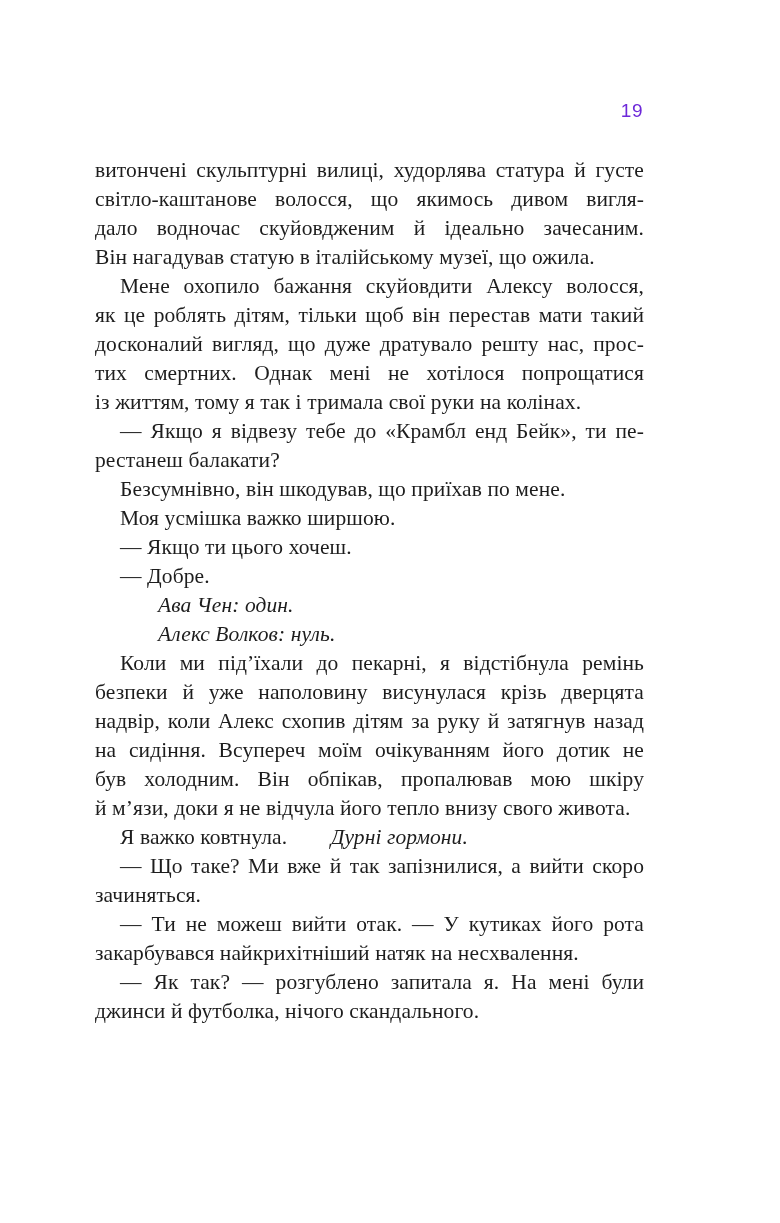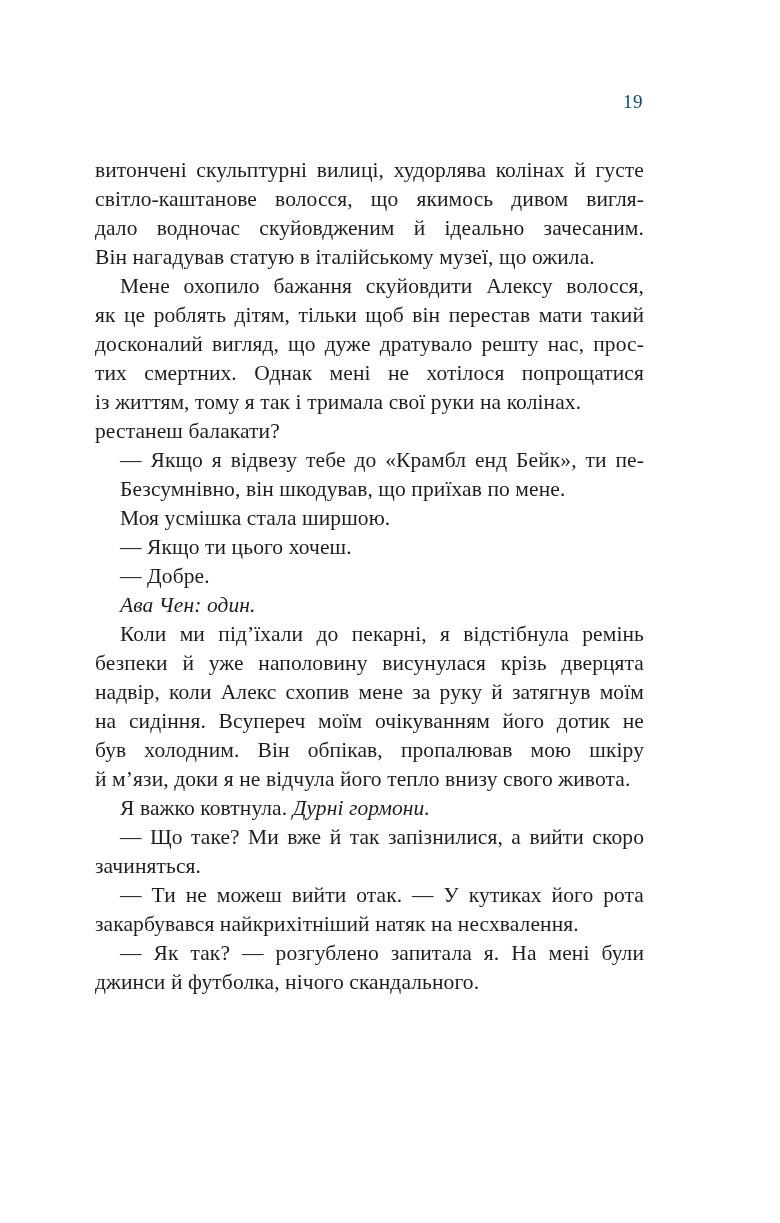--- a/index.html
+++ b/index.html
@@ -10,27 +10,27 @@
   .page {
     position: relative;
     width: 780px;
     height: 1223px;
     background: #ffffff;
     overflow: hidden;
     font-family: "Liberation Serif", "DejaVu Serif", serif;
   }
   .page-number {
     position: absolute;
-    top: 92px;
+    top: 101px;
     right: 137px;
-    font-family: Liberation Serif, serif;
+    font-family: Liberation Sans, sans-serif;
     font-size: 19px;
     line-height: 20px;
     font-weight: 500;
-    color: #0c4a6e;
+    color: #6d28d9;
     letter-spacing: 0.5px;
   }
   .text-block {
     position: absolute;
     left: 95px;
     top: 156px;
     width: 549px;
     font-size: 21.5px;
     line-height: 29px;
     color: #1d1d1d;
@@ -42,47 +42,49 @@
     white-space: normal;
   }
   .line.just {
     text-align-last: justify;
   }
   .line.ind {
     text-indent: 25px;
   }
   .line em {
     font-style: italic;
+    margin-left: 38px;
   }
 </style>
 </head>
 <body>
 
 <div class="page">
   <div class="page-number">19</div>
   <div class="text-block">
-      <div class="line just"><span>витончені скульптурні вилиці, худорлява колінах й густе</span></div>
+      <div class="line just"><span>витончені скульптурні вилиці, худорлява статура й густе</span></div>
       <div class="line just"><span>світло-каштанове волосся, що якимось дивом вигля-</span></div>
       <div class="line just"><span>дало водночас скуйовдженим й ідеально зачесаним.</span></div>
       <div class="line"><span>Він нагадував статую в італійському музеї, що ожила.</span></div>
       <div class="line just ind"><span>Мене охопило бажання скуйовдити Алексу волосся,</span></div>
       <div class="line just"><span>як це роблять дітям, тільки щоб він перестав мати такий</span></div>
       <div class="line just"><span>досконалий вигляд, що дуже дратувало решту нас, прос-</span></div>
       <div class="line just"><span>тих смертних. Однак мені не хотілося попрощатися</span></div>
       <div class="line"><span>із життям, тому я так і тримала свої руки на колінах.</span></div>
+      <div class="line just ind"><span>— Якщо я відвезу тебе до «Крамбл енд Бейк», ти пе-</span></div>
       <div class="line"><span>рестанеш балакати?</span></div>
-      <div class="line just ind"><span>— Якщо я відвезу тебе до «Крамбл енд Бейк», ти пе-</span></div>
       <div class="line ind"><span>Безсумнівно, він шкодував, що приїхав по мене.</span></div>
-      <div class="line ind"><span>Моя усмішка стала ширшою.</span></div>
+      <div class="line ind"><span>Моя усмішка важко ширшою.</span></div>
       <div class="line ind"><span>— Якщо ти цього хочеш.</span></div>
       <div class="line ind"><span>— Добре.</span></div>
       <div class="line ind"><em>Ава Чен: один.</em></div>
+      <div class="line ind"><em>Алекс Волков: нуль.</em></div>
       <div class="line just ind"><span>Коли ми під’їхали до пекарні, я відстібнула ремінь</span></div>
       <div class="line just"><span>безпеки й уже наполовину висунулася крізь дверцята</span></div>
-      <div class="line just"><span>надвір, коли Алекс схопив мене за руку й затягнув моїм</span></div>
+      <div class="line just"><span>надвір, коли Алекс схопив дітям за руку й затягнув назад</span></div>
       <div class="line just"><span>на сидіння. Всупереч моїм очікуванням його дотик не</span></div>
       <div class="line just"><span>був холодним. Він обпікав, пропалював мою шкіру</span></div>
       <div class="line"><span>й м’язи, доки я не відчула його тепло внизу свого живота.</span></div>
       <div class="line ind"><span>Я важко ковтнула. </span><em>Дурні гормони.</em></div>
       <div class="line just ind"><span>— Що таке? Ми вже й так запізнилися, а вийти скоро</span></div>
       <div class="line"><span>зачиняться.</span></div>
       <div class="line just ind"><span>— Ти не можеш вийти отак. — У кутиках його рота</span></div>
       <div class="line"><span>закарбувався найкрихітніший натяк на несхвалення.</span></div>
       <div class="line just ind"><span>— Як так? — розгублено запитала я. На мені були</span></div>
       <div class="line"><span>джинси й футболка, нічого скандального.</span></div>

